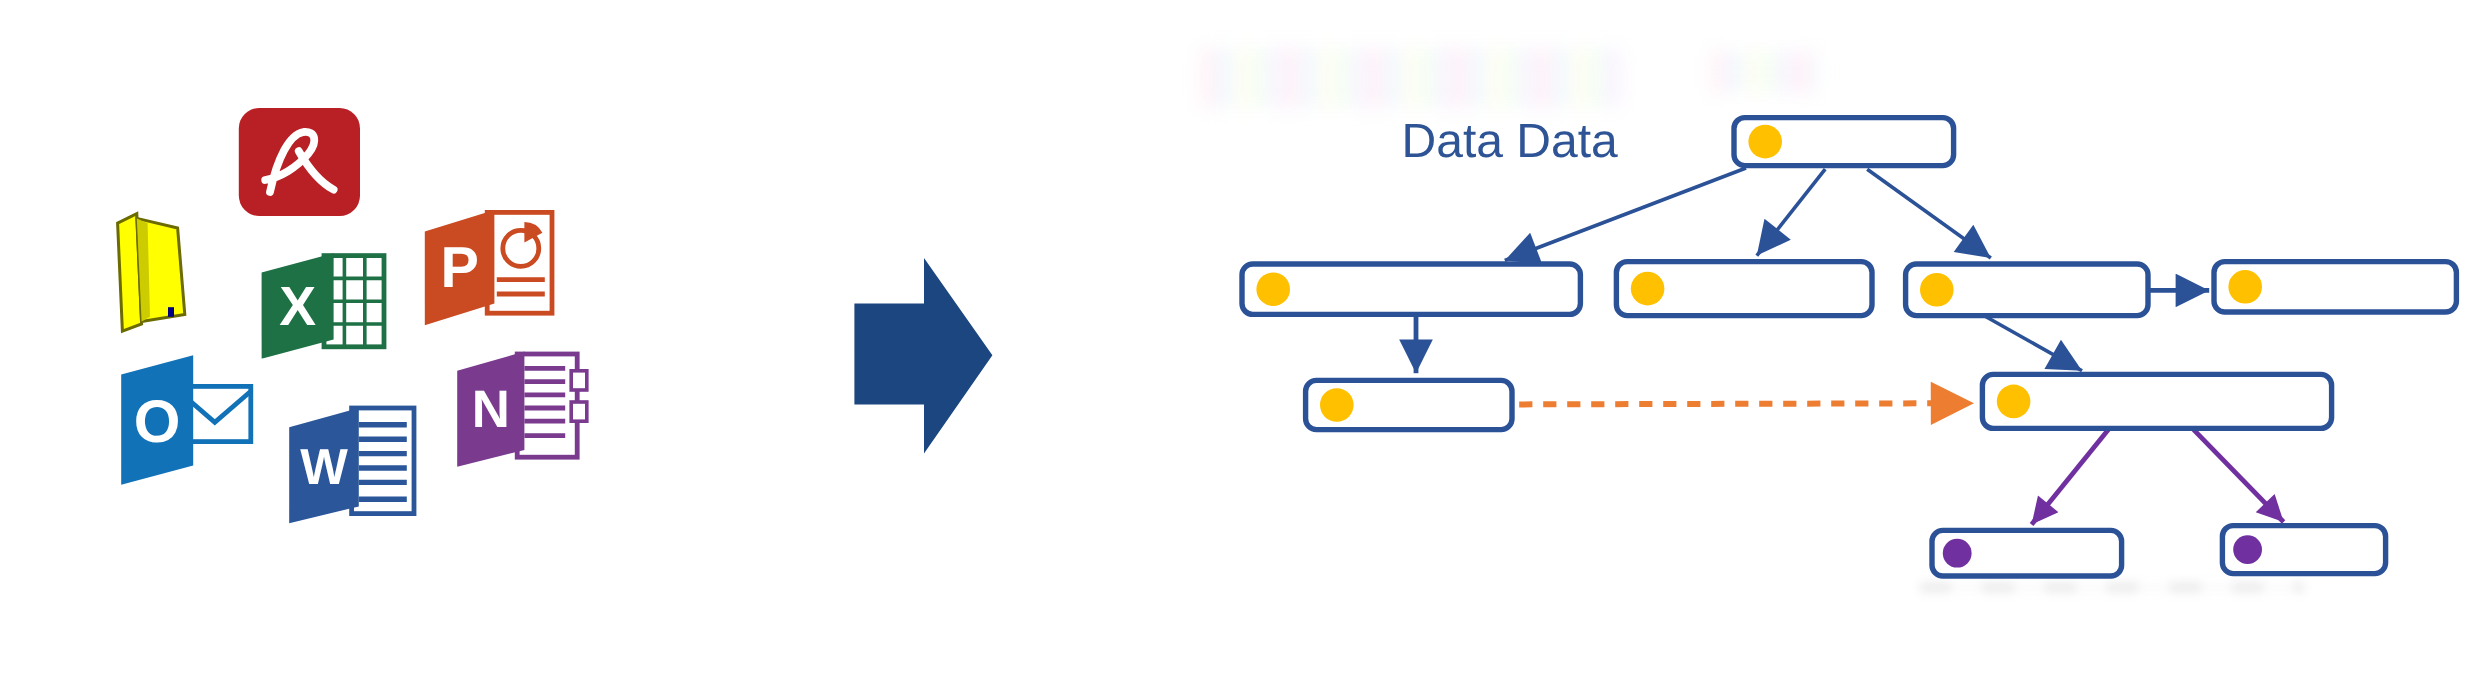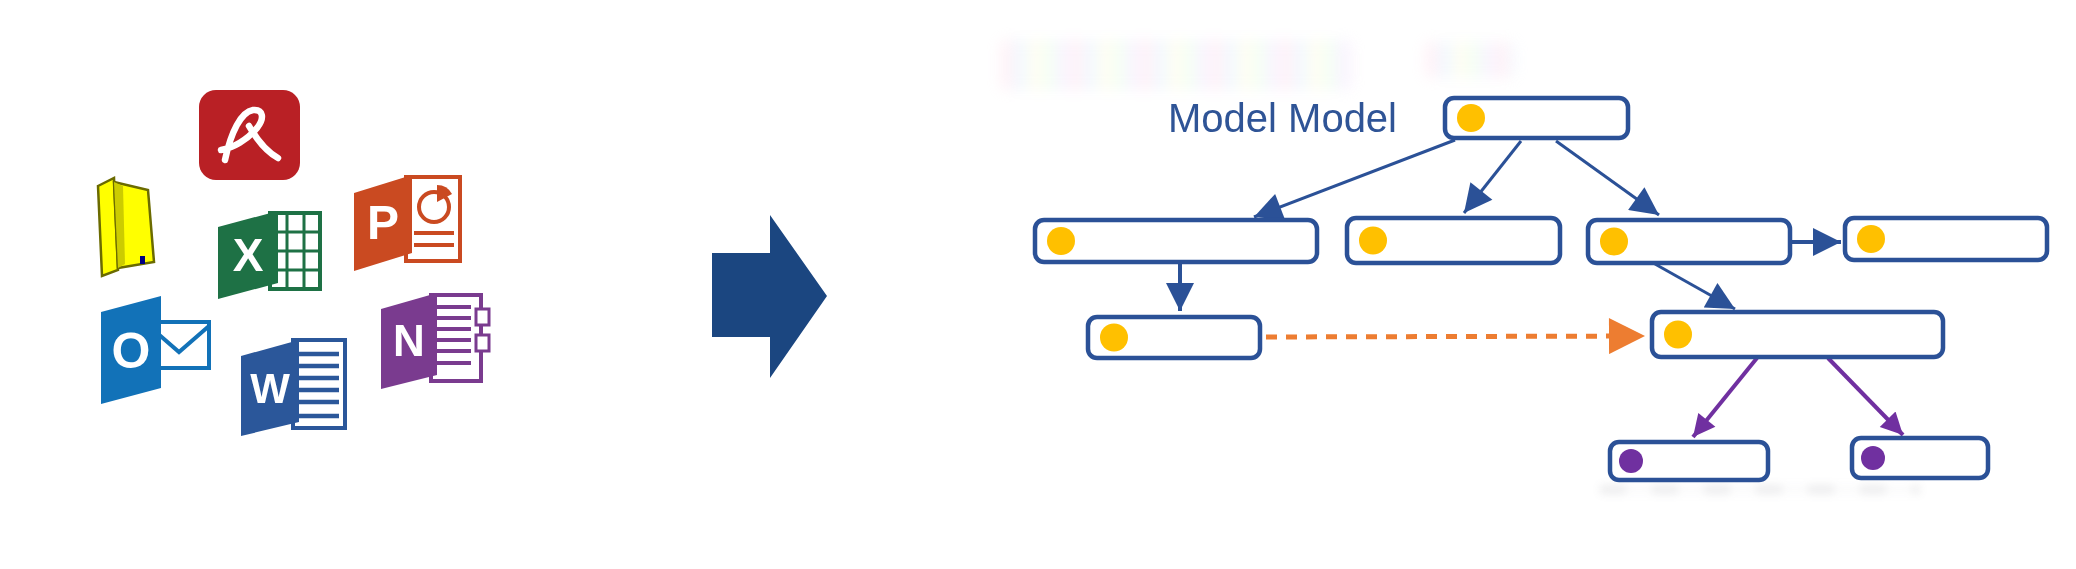--- a/index.html
+++ b/index.html
@@ -79,21 +79,21 @@
   </div>
 
   <svg class="abs" style="left:700px;top:205px;" width="140" height="185" viewBox="0 0 140 185">
     <polygon points="12,48 70,48 70,10 127,91 70,173 70,132 12,132" fill="#1B4680"></polygon>
   </svg>
 
   <div class="blur-band" style="left:1000px;top:40px;width:352px;height:50px;"></div>
   <div class="blur-band" style="left:1425px;top:42px;width:90px;height:36px;"></div>
   <div class="blur-smudge" style="left:1600px;top:485px;width:320px;height:9px;"></div>
 
-  <div class="diagram-title" style="color: rgb(47, 84, 150);">Model Model</div>
+  <div class="diagram-title" style="color: rgb(47, 84, 150);">Data Data</div>
 
   <svg id="diagram-svg" class="abs" style="left:0;top:0;" width="2076" height="569" viewBox="0 0 2076 569">
     <defs>
       <marker id="arrow-blue" viewBox="0 0 10 10" refX="10" refY="5" markerUnits="userSpaceOnUse" markerWidth="32" markerHeight="28" orient="auto">
         <path d="M0,0 L10,5 L0,10 Z" fill="#2B5197"></path>
       </marker>
       <marker id="arrow-purple" viewBox="0 0 10 10" refX="10" refY="5" markerUnits="userSpaceOnUse" markerWidth="30" markerHeight="22" orient="auto">
         <path d="M0,0 L10,5 L0,10 Z" fill="#7030A0"></path>
       </marker>
       <marker id="arrow-orange" viewBox="0 0 10 10" refX="10" refY="5" markerUnits="userSpaceOnUse" markerWidth="38" markerHeight="36" orient="auto">

